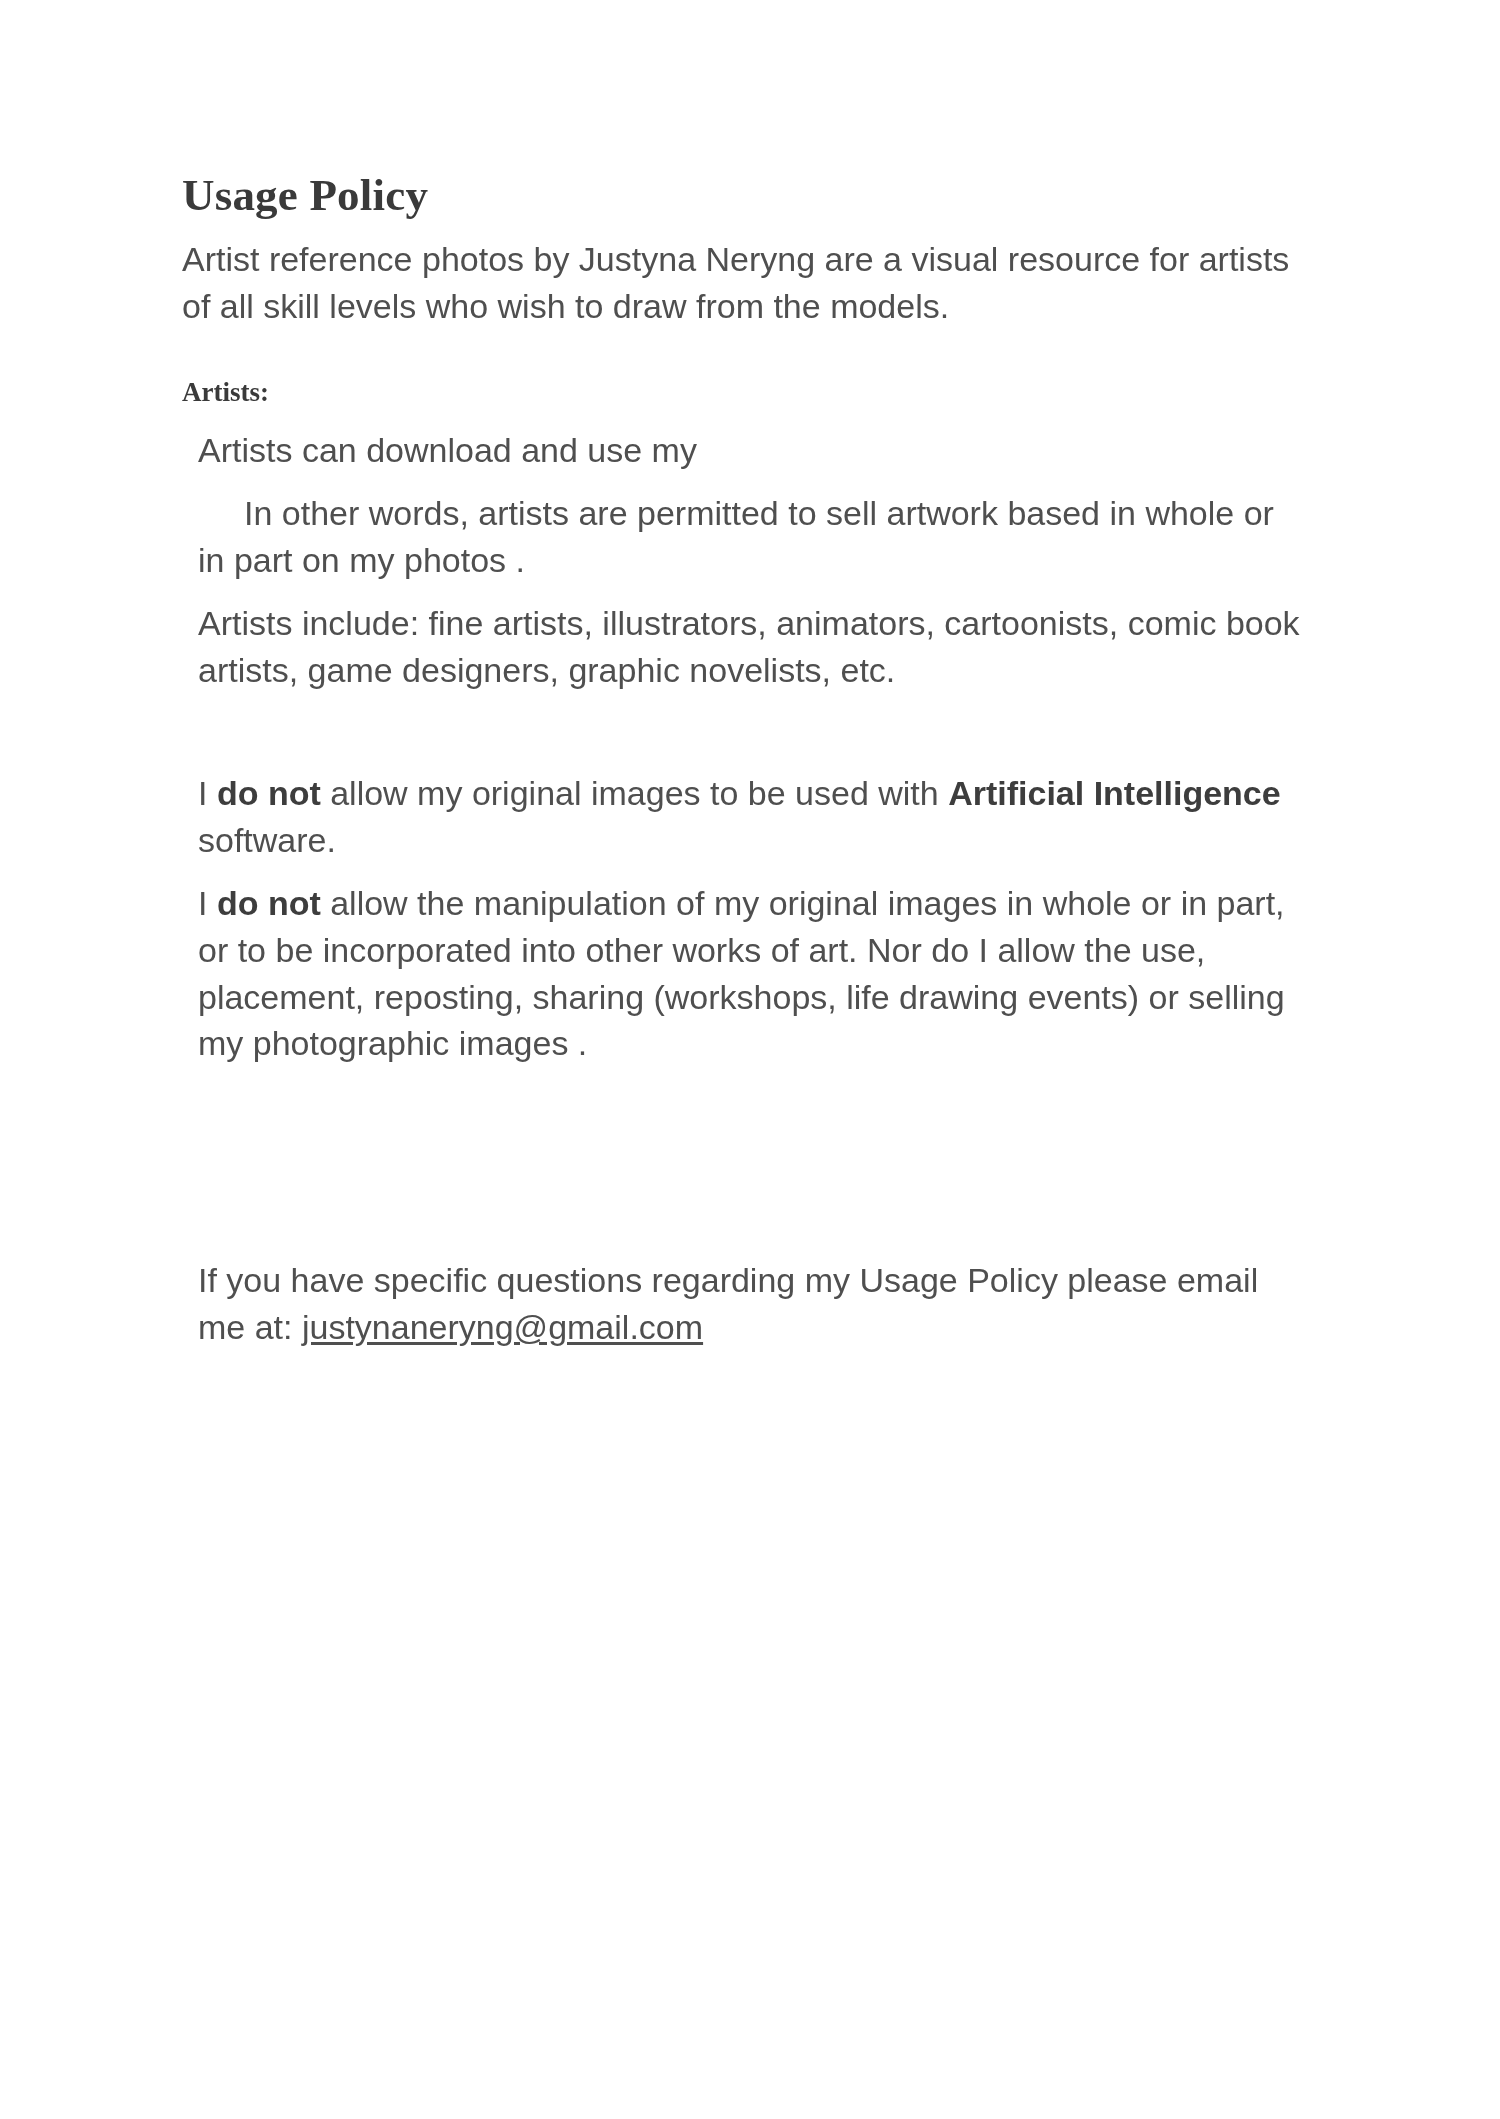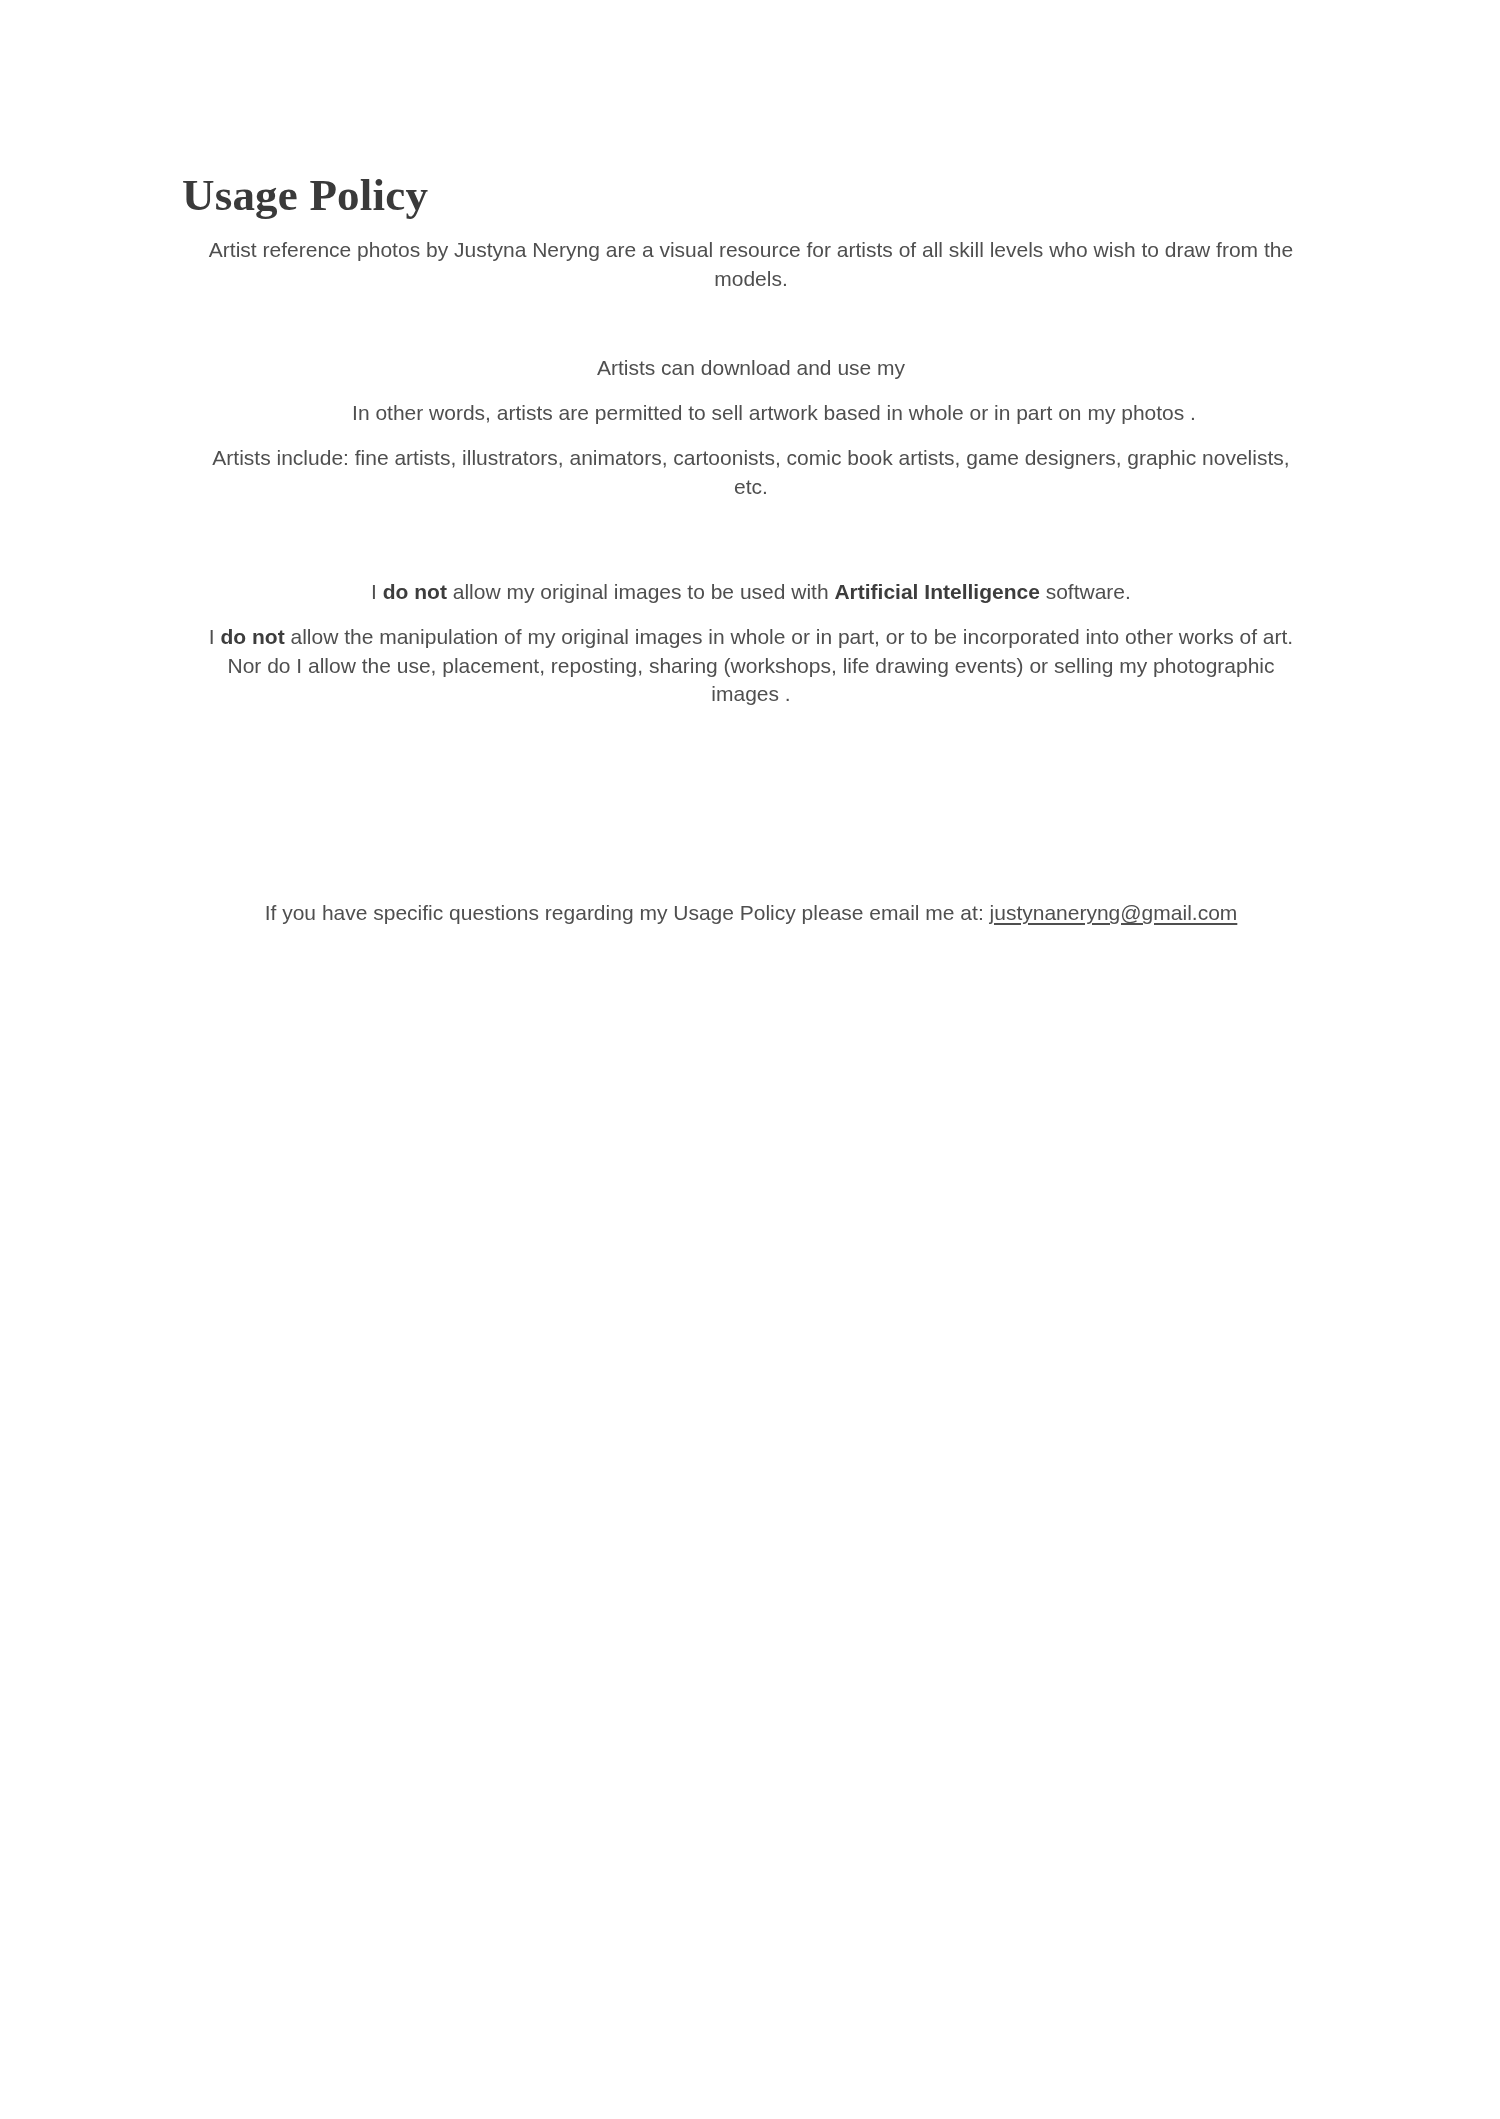--- a/index.html
+++ b/index.html
@@ -25,26 +25,25 @@
   .doc-title {
     font-family: "Liberation Serif", serif;
     font-weight: bold;
     font-size: 45px;
     line-height: 1.15;
     color: #3a3a3a;
     margin: 0 0 14px 0;
     letter-spacing: 0.2px;
   }
   .para {
-    font-size: 21px;
+    font-size: 34px;
     line-height: 1.38;
     color: #4f4f4f;
     margin: 0;
     max-width: 1145px;
-    text-align: center;
   }
   .sub-head {
     font-family: "Liberation Serif", serif;
     font-weight: bold;
     font-size: 27px;
     line-height: 1.4;
     color: #3a3a3a;
     margin: 0;
   }
   .gap-md { height: 44px; }
@@ -76,20 +75,21 @@
 <body>
 
 <div class="page">
 
   <h1 class="doc-title">Usage Policy</h1>
 
   <p class="para">Artist reference photos by Justyna Neryng are a visual resource for artists of all skill levels who wish to draw from the models.</p>
 
   <div class="gap-md"></div>
 
+  <p class="sub-head">Artists:</p>
 
   <p class="para block">Artists can download and use my</p>
   <p class="para block indent">In other words, artists are permitted to sell artwork based in whole or in part on my photos .</p>
   <p class="para block">Artists include: fine artists, illustrators, animators, cartoonists, comic book artists, game designers, graphic novelists, etc.</p>
 
   <div class="gap-md"></div>
 
   <p class="para block"><span>I </span><span class="bold">do not</span><span> allow my original images to be used with </span><span class="bold">Artificial Intelligence</span><span> software.</span></p>
 
   <p class="para block"><span>I </span><span class="bold">do not</span><span> allow the manipulation of my original images in whole or in part, or to be incorporated into other works of art. Nor do I allow the use, placement, reposting, sharing (workshops, life drawing events) or selling my photographic images .</span></p>

